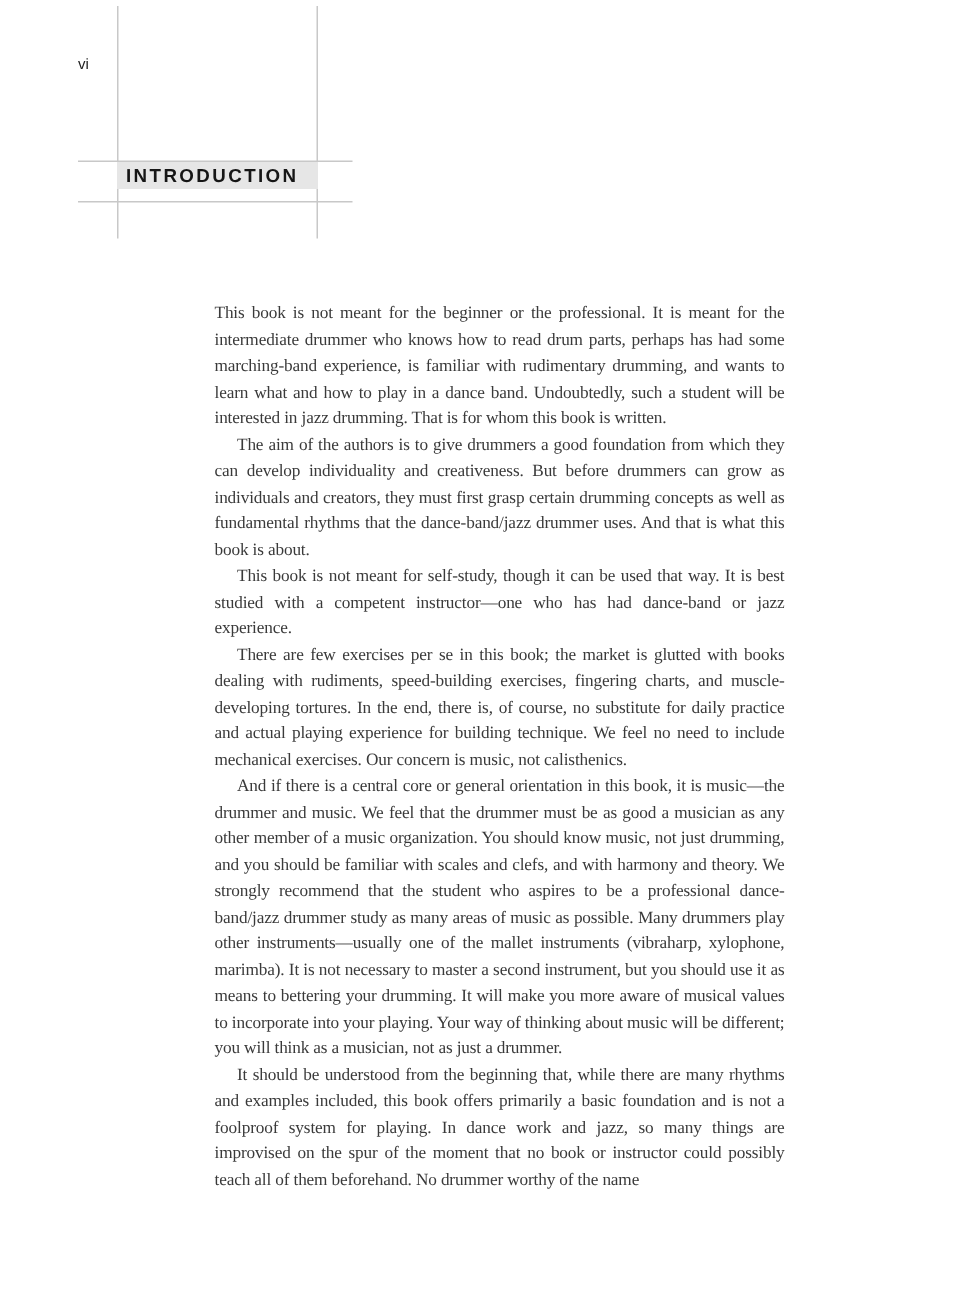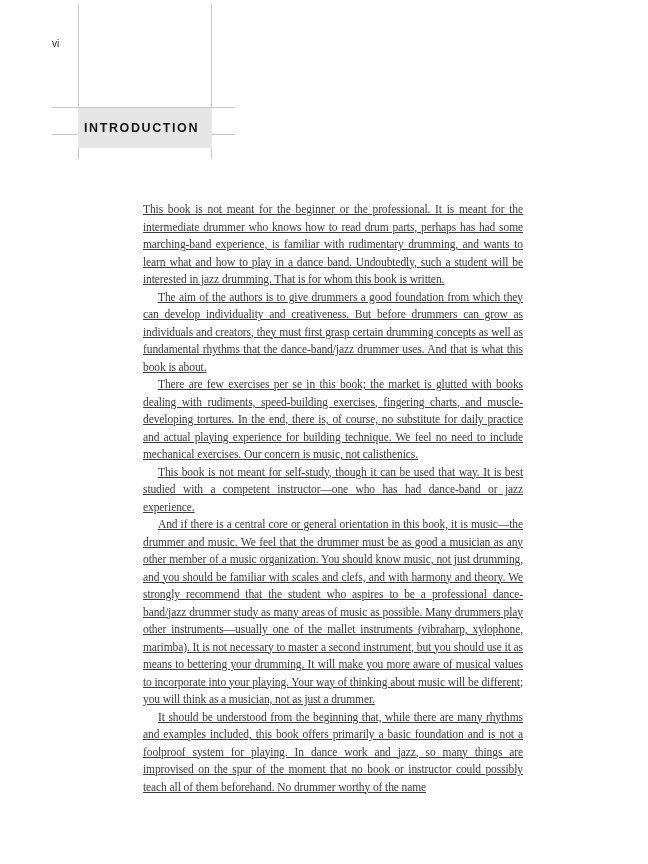--- a/index.html
+++ b/index.html
@@ -41,21 +41,21 @@
     background: var(--rule, #c8c8c8);
   }
   .hline-top    { top: 107px; }
   .hline-bottom { top: 134px; }
 
   .section-heading {
     position: absolute;
     left: 78px;
     top: 108px;
     width: 134px;
-    height: 40px;
+    height: 18px;
     box-sizing: border-box;
     padding-left: 6px;
     background: var(--heading-bg, #e6e6e6);
     display: flex;
     align-items: center;
     font-family: "Liberation Sans", sans-serif;
     font-weight: bold;
     font-size: 12.5px;
     letter-spacing: 1.6px;
     color: var(--heading-text, #161616);
@@ -66,21 +66,21 @@
     position: absolute;
     left: 143px;
     top: 201px;
     width: 380px;
     color: var(--body-text, #3a3a3a);
     font-size: 11.5px;
     line-height: 17.5px;
     letter-spacing: -0.1px;
     text-align: justify;
   }
-  .body-text p { margin: 0; padding: 0; text-indent: 15px; text-decoration: underline; }
+  .body-text p { margin: 0; padding: 0; text-indent: 15px; }
   .body-text p.first { text-indent: 0; }
 </style>
 </head>
 <body>
 
 <div class="page">
 
   <div class="page-number">vi</div>
 
   <div class="vline vline-left"></div>
@@ -88,19 +88,19 @@
   <div class="hline hline-top"></div>
   <div class="hline hline-bottom"></div>
 
   <div class="section-heading">
     <span>INTRODUCTION</span>
   </div>
 
   <div class="body-text">
     <p class="first">This book is not meant for the beginner or the professional. It is meant for the intermediate drummer who knows how to read drum parts, perhaps has had some marching-band experience, is familiar with rudimentary drumming, and wants to learn what and how to play in a dance band. Undoubtedly, such a student will be interested in jazz drumming. That is for whom this book is written.</p>
     <p>The aim of the authors is to give drummers a good foundation from which they can develop individuality and creativeness. But before drummers can grow as individuals and creators, they must first grasp certain drumming concepts as well as fundamental rhythms that the dance-band/jazz drummer uses. And that is what this book is about.</p>
+    <p>This book is not meant for self-study, though it can be used that way. It is best studied with a competent instructor—one who has had dance-band or jazz experience.</p>
     <p>There are few exercises per se in this book; the market is glutted with books dealing with rudiments, speed-building exercises, fingering charts, and muscle-developing tortures. In the end, there is, of course, no substitute for daily practice and actual playing experience for building technique. We feel no need to include mechanical exercises. Our concern is music, not calisthenics.</p>
-    <p>This book is not meant for self-study, though it can be used that way. It is best studied with a competent instructor—one who has had dance-band or jazz experience.</p>
     <p>And if there is a central core or general orientation in this book, it is music—the drummer and music. We feel that the drummer must be as good a musician as any other member of a music organization. You should know music, not just drumming, and you should be familiar with scales and clefs, and with harmony and theory. We strongly recommend that the student who aspires to be a professional dance-band/jazz drummer study as many areas of music as possible. Many drummers play other instruments—usually one of the mallet instruments (vibraharp, xylophone, marimba). It is not necessary to master a second instrument, but you should use it as means to bettering your drumming. It will make you more aware of musical values to incorporate into your playing. Your way of thinking about music will be different; you will think as a musician, not as just a drummer.</p>
     <p>It should be understood from the beginning that, while there are many rhythms and examples included, this book offers primarily a basic foundation and is not a foolproof system for playing. In dance work and jazz, so many things are improvised on the spur of the moment that no book or instructor could possibly teach all of them beforehand. No drummer worthy of the name</p>
   </div>
 
 </div>
 
 </body></html>

